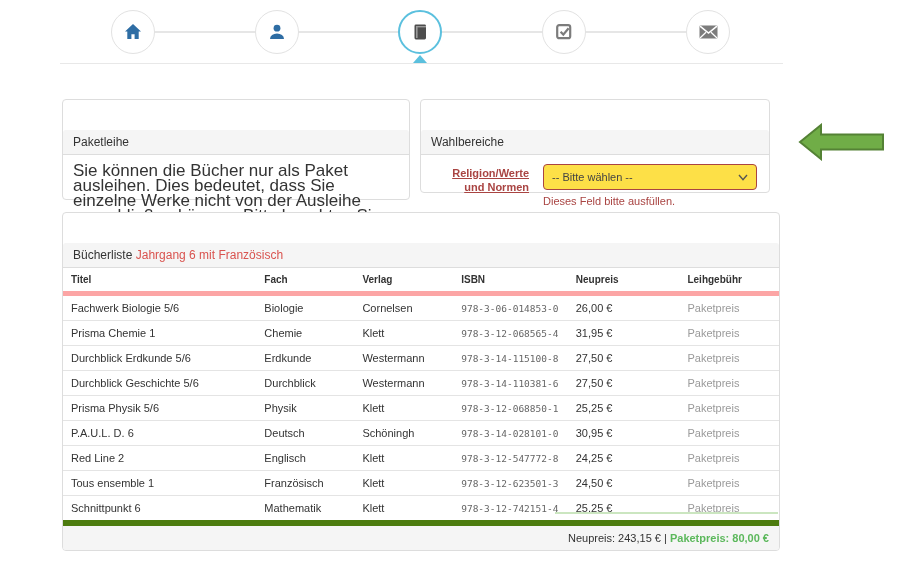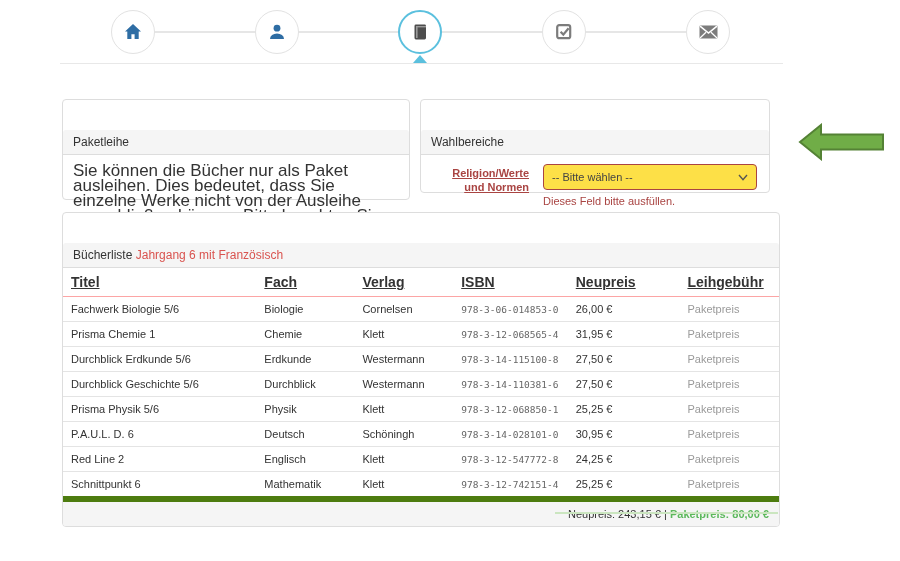--- a/index.html
+++ b/index.html
@@ -38,21 +38,21 @@
   .help-error { margin-top:5px; font-size:11px; color:#a94442; }
 
   
   .green-arrow { position:absolute; left:798px; top:123px; }
 
   
   .panel-buecherliste { left:62px; top:212px; width:718px; }
   .heading-red { color:#d9534f; }
   table { width:100%; border-collapse:collapse; table-layout:fixed; }
   col.c1{width:27%;} col.c2{width:13.7%;} col.c3{width:13.8%;} col.c4{width:16%;} col.c5{width:15.6%;} col.c6{width:13.9%;}
-  th { font-size:14px; font-weight:bold; text-align:left; padding:6px 8px; border-bottom:1px solid #fca5a5;text-decoration:underline; }
+  th { font-size:10px; font-weight:bold; text-align:left; padding:6px 8px; border-bottom:5px solid #fca5a5; }
   td { font-size:11px; padding:6px 8px; border-top:1px solid #e4e4e4; overflow:hidden; white-space:nowrap; }
   tr:first-child td { border-top:none; }
   th.num, td.num { text-align:left; }
   td.isbn { font-family:"DejaVu Sans Mono", monospace; font-size:9.5px; color:#666; }
   td.fee { color:#9a9a9a; }
   .table-footer { background:#f5f5f5; border-top:6px solid #4d7c0f; border-radius:0 0 3px 3px;
                   padding:6px 10px; font-size:11px; text-align:right; color:#333; }
   .total-green { color:#5cb85c; font-weight:bold; }
   .bottom-green-line { position:absolute; left:555px; top:512px; width:223px; height:2px; background:#cbe6c0; }
 </style>
@@ -216,20 +216,28 @@
         </tr>
         <tr>
           <td>Red Line 2</td>
           <td>Englisch</td>
           <td>Klett</td>
           <td class="isbn">978-3-12-547772-8</td>
           <td class="num">24,25 €</td>
           <td class="num fee">Paketpreis</td>
         </tr>
         <tr>
+          <td>Tous ensemble 1</td>
+          <td>Französisch</td>
+          <td>Klett</td>
+          <td class="isbn">978-3-12-623501-3</td>
+          <td class="num">24,50 €</td>
+          <td class="num fee">Paketpreis</td>
+        </tr>
+        <tr>
           <td>Schnittpunkt 6</td>
           <td>Mathematik</td>
           <td>Klett</td>
           <td class="isbn">978-3-12-742151-4</td>
           <td class="num">25,25 €</td>
           <td class="num fee">Paketpreis</td>
         </tr>
       </tbody>
     </table>
     <div class="table-footer">

